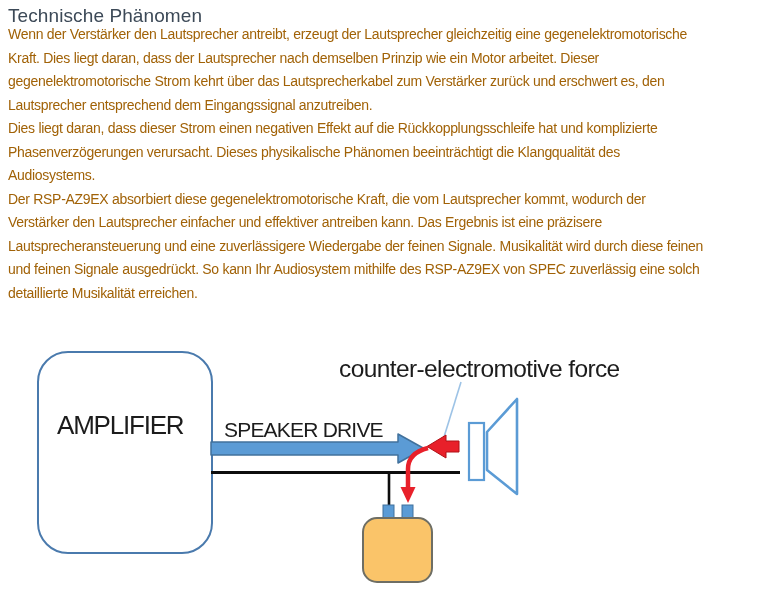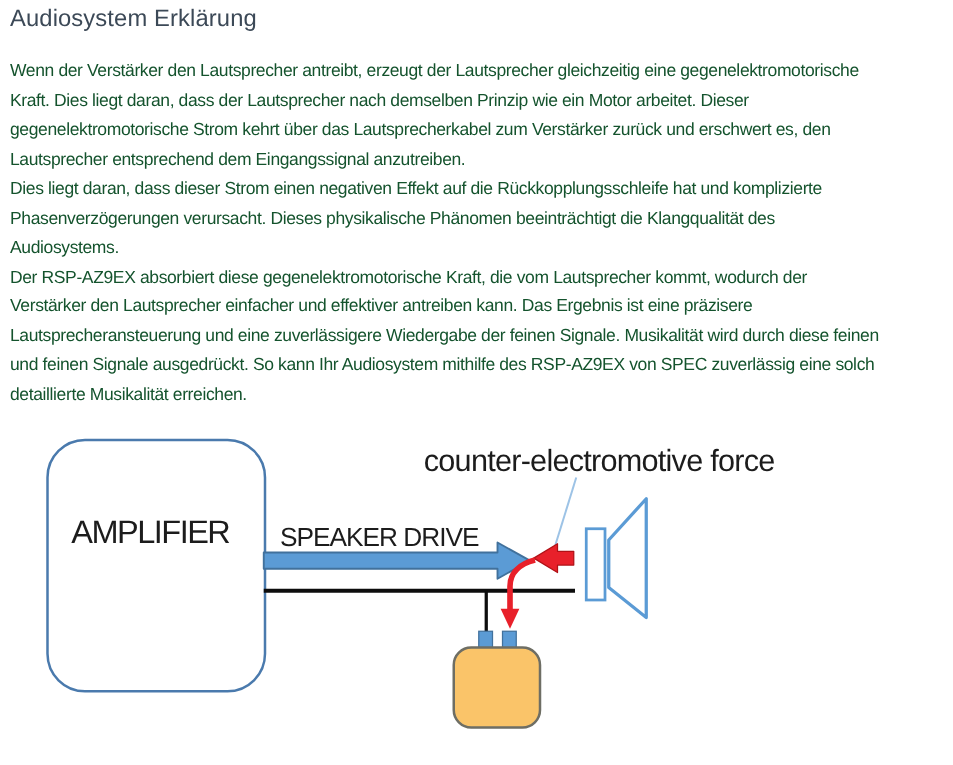--- a/index.html
+++ b/index.html
@@ -8,41 +8,41 @@
 
   .page { position: absolute; left: 0; top: 0; width: 762px; height: 612px; background: #ffffff; }
 
   .page-title {
     position: absolute; left: 8px; top: 5px;
     font-size: 19px; font-weight: 400; color: #3c4957;
     letter-spacing: 0.1px;
   }
 
   .body-text {
-    position: absolute; left: 8px; top: 45px; width: 752px;
+    position: absolute; left: 8px; top: 23px; width: 752px;
     font-size: 14px; line-height: 23.5px; letter-spacing: -0.3px;
-    color: #14532d;
+    color: #a16207;
     white-space: pre;  
   }
 
   .diagram {
     position: absolute; left: 0; top: 342px; width: 762px; height: 270px;
   }
 
   svg text { font-family: "Liberation Sans", sans-serif; fill: #1c1c1c; }
   .lbl-amp   { font-size: 26px; letter-spacing: -1.2px; }
   .lbl-drive { font-size: 21px; letter-spacing: -0.8px; }
   .lbl-cemf  { font-size: 24.5px; letter-spacing: -0.6px; }
 </style>
 </head>
 <body>
 
 <div class="page">
 
-  <h1 class="page-title">Audiosystem Erklärung</h1>
+  <h1 class="page-title">Technische Phänomen</h1>
 
   <div class="body-text">Wenn der Verstärker den Lautsprecher antreibt, erzeugt der Lautsprecher gleichzeitig eine gegenelektromotorische
 Kraft. Dies liegt daran, dass der Lautsprecher nach demselben Prinzip wie ein Motor arbeitet. Dieser
 gegenelektromotorische Strom kehrt über das Lautsprecherkabel zum Verstärker zurück und erschwert es, den
 Lautsprecher entsprechend dem Eingangssignal anzutreiben.
 Dies liegt daran, dass dieser Strom einen negativen Effekt auf die Rückkopplungsschleife hat und komplizierte
 Phasenverzögerungen verursacht. Dieses physikalische Phänomen beeinträchtigt die Klangqualität des
 Audiosystems.
 Der RSP-AZ9EX absorbiert diese gegenelektromotorische Kraft, die vom Lautsprecher kommt, wodurch der
 Verstärker den Lautsprecher einfacher und effektiver antreiben kann. Das Ergebnis ist eine präzisere

